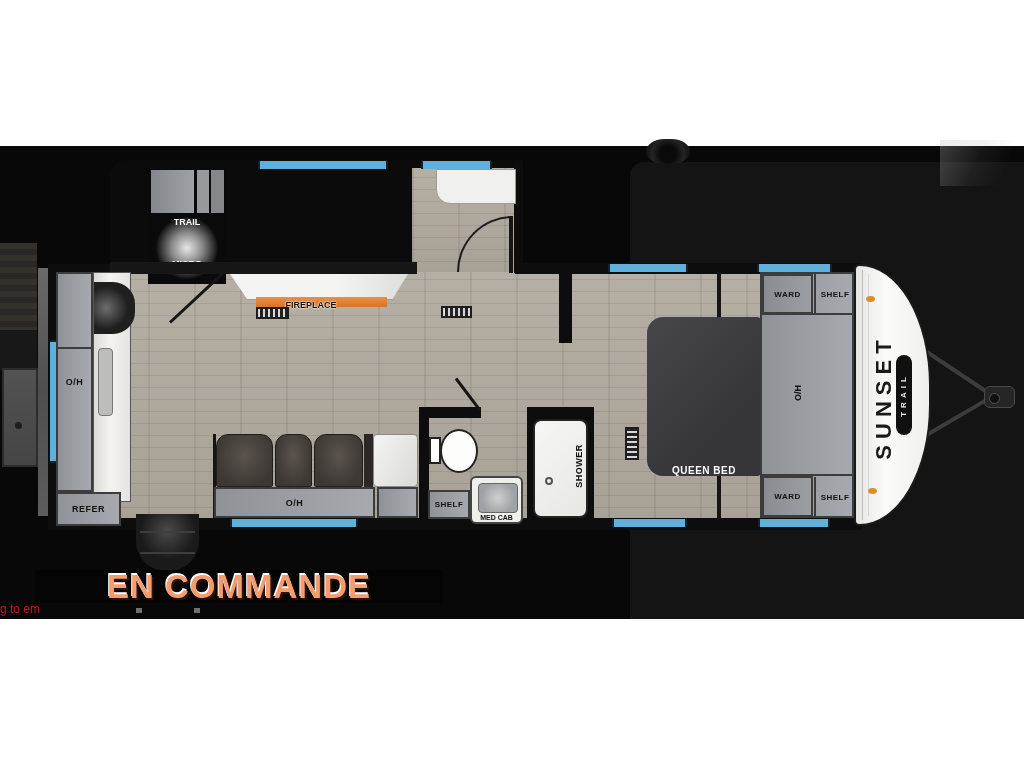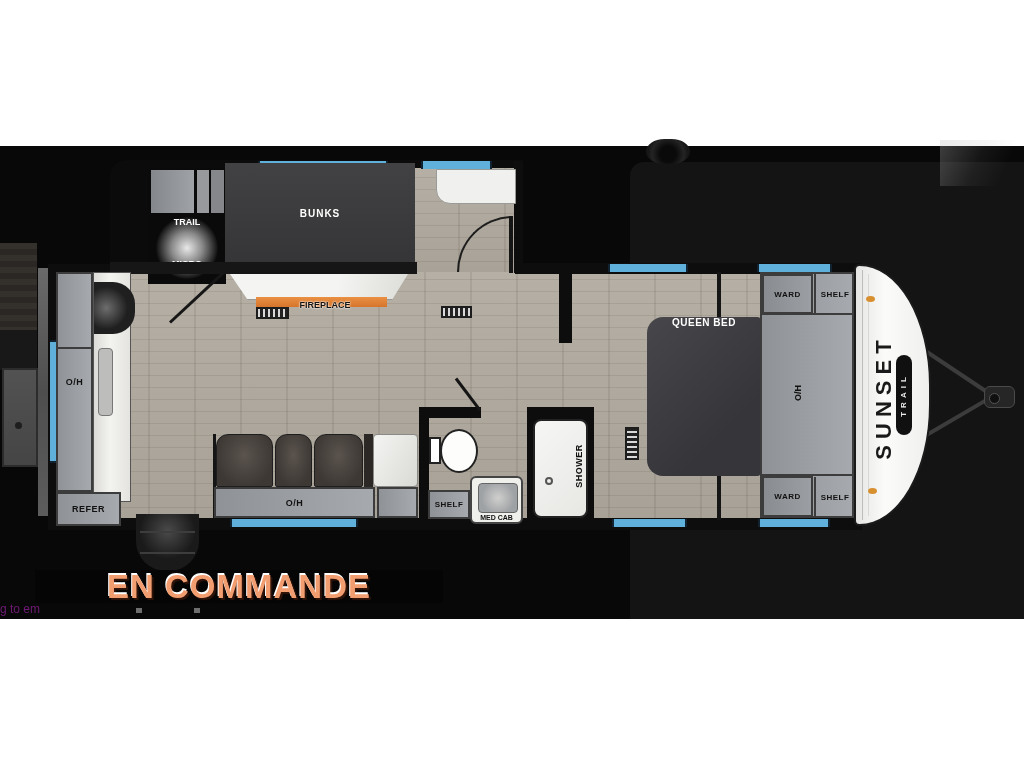--- a/index.html
+++ b/index.html
@@ -36,21 +36,21 @@
   .window{background:#5fb0da;border-left:2px solid #123;border-right:2px solid #123;box-sizing:border-box;}
   .vent{border:2px solid #1d1d1d;box-sizing:border-box;}
   .vent.h{background:repeating-linear-gradient(90deg,#d8d8d8 0 2px,#222 2px 5px);}
   .vent.v{background:repeating-linear-gradient(0deg,#d8d8d8 0 2px,#222 2px 5px);}
   .line{background:#151515;}
   .rot{transform:rotate(-90deg);transform-origin:center center;}
   
   .banner{left:35px;top:570px;width:408px;height:33px;background:#050505;display:flex;align-items:center;justify-content:center;}
   .banner span{font-size:33px;font-weight:bold;letter-spacing:1px;color:#f29d70;
                text-shadow:-1px -2px 0 #ffffff, 2px 2px 1px #30140a;white-space:nowrap;}
-  .partial{left:0px;top:602px;width:60px;height:16px;color:#701a75;font-size:12px;}
+  .partial{left:0px;top:602px;width:60px;height:16px;color:#b91c1c;font-size:12px;}
 </style>
 </head>
 <body>
 
 <div id="stage">
 
   <div class="abs band"></div>
   <div class="abs panel"></div>
   <div class="abs bgcircle"></div>
   <div class="abs streaks"></div>
@@ -84,29 +84,26 @@
 
   <div class="abs" style="left:148px;top:167px;width:78px;height:117px;background:#0a0a0a;">
     <div class="abs" style="left:3px;top:3px;width:43px;height:43px;background:linear-gradient(90deg,#84878b,#9fa2a6);"></div>
     <div class="abs" style="left:49px;top:3px;width:12px;height:43px;background:#97999d;"></div>
     <div class="abs" style="left:63px;top:3px;width:13px;height:43px;background:#85878b;"></div>
     <div class="abs" style="left:8px;top:50px;width:62px;height:62px;border-radius:50%;background:radial-gradient(circle,#e8e8e8 0%,#8a8a8a 35%,rgba(10,10,10,0) 72%);"></div>
     <div class="abs" style="left:0;top:50px;width:78px;text-align:center;color:#fff;font-size:9px;font-weight:bold;">TRAIL</div>
     <div class="abs" style="left:0;top:92px;width:78px;text-align:center;color:#fff;font-size:9px;font-weight:bold;">MICRO</div>
   </div>
 
-  <div class="abs" style="left:225px;top:163px;width:190px;height:101px;background:linear-gradient(180deg,#424244,#353537);display:flex;align-items:center;justify-content:center;">
-    <span style="color:#fff;font-size:10px;font-weight:bold;letter-spacing:1px;">BUNKS</span>
-  </div>
   <div class="abs" style="left:110px;top:262px;width:307px;height:12px;background:#161616;"></div>
 
   <div class="abs" style="left:230px;top:274px;width:178px;height:25px;background:linear-gradient(100deg,#f4f4f2 60%,#dcdcd8);clip-path:polygon(0 0,100% 0,91% 100%,10% 100%);border-bottom:1px solid #999;"></div>
 
   <div class="abs" style="left:256px;top:297px;width:131px;height:10px;background:linear-gradient(180deg,#ea9043,#d5752c);"></div>
-  <div class="abs" style="left:270px;top:300px;width:110px;text-align:center;font-size:9px;font-weight:bold;color:#141414;text-shadow:0 0 2px #fff,0 0 2px #fff;">FIREPLACE</div>
+  <div class="abs" style="left:256px;top:300px;width:110px;text-align:center;font-size:9px;font-weight:bold;color:#141414;text-shadow:0 0 2px #fff,0 0 2px #fff;">FIREPLACE</div>
   <div class="abs vent h" style="left:256px;top:307px;width:33px;height:12px;"></div>
   <div class="abs vent h" style="left:441px;top:306px;width:31px;height:12px;"></div>
 
   <div class="abs" style="left:436px;top:169px;width:80px;height:35px;background:#f0f0ee;border:1px solid #9a9a96;border-radius:0 0 0 14px;box-sizing:border-box;"></div>
   <div class="abs" style="left:457px;top:216px;width:56px;height:56px;border-top:2px solid #1d1d1d;border-left:2px solid #1d1d1d;border-radius:100% 0 0 0;box-sizing:border-box;"></div>
   <div class="abs line" style="left:509px;top:216px;width:4px;height:57px;"></div>
 
   <div class="abs" style="left:170px;top:321px;width:74px;height:3px;background:#161616;transform:rotate(-43deg);transform-origin:left center;"></div>
 
   <div class="abs" style="left:93px;top:272px;width:38px;height:230px;background:linear-gradient(90deg,#dcdbd7,#f3f3f0 45%,#e4e3df);border:1px solid #555;box-sizing:border-box;"></div>
@@ -156,21 +153,21 @@
       <div class="abs" style="left:10px;top:56px;width:8px;height:8px;border:2px solid #555;border-radius:50%;box-sizing:border-box;"></div>
       <div class="abs rot" style="left:14px;top:40px;width:60px;text-align:center;font-size:9px;font-weight:bold;color:#111;letter-spacing:.5px;">SHOWER</div>
     </div>
   </div>
 
   <div class="abs wall" style="left:559px;top:272px;width:13px;height:71px;"></div>
   <div class="abs line" style="left:717px;top:272px;width:4px;height:45px;"></div>
   <div class="abs line" style="left:717px;top:475px;width:4px;height:45px;"></div>
   <div class="abs vent v" style="left:625px;top:427px;width:14px;height:33px;"></div>
 
-  <div class="abs" style="left:647px;top:317px;width:114px;height:159px;border-radius:16px 4px 4px 16px;background:linear-gradient(135deg,#47474b,#35353a 70%);display:flex;align-items:flex-start;justify-content:center;">
+  <div class="abs" style="left:647px;top:317px;width:114px;height:159px;border-radius:16px 4px 4px 16px;background:linear-gradient(135deg,#47474b,#35353a 70%);display:flex;align-items:flex-end;justify-content:center;">
     <span style="color:#fff;font-size:10px;font-weight:bold;letter-spacing:.5px;">QUEEN BED</span>
   </div>
 
   <div class="abs cab" style="left:760px;top:272px;width:94px;height:246px;"></div>
   <div class="abs" style="left:760px;top:313px;width:94px;height:2px;background:#3c3c3c;"></div>
   <div class="abs" style="left:760px;top:474px;width:94px;height:2px;background:#3c3c3c;"></div>
   <div class="abs cab" style="left:762px;top:274px;width:51px;height:40px;background:linear-gradient(90deg,#898c90,#9b9ea2);">
     <span class="lbl" style="font-size:8px;">WARD</span>
   </div>
   <div class="abs" style="left:814px;top:274px;width:40px;height:40px;display:flex;align-items:center;justify-content:center;border-left:2px solid #3c3c3c;box-sizing:border-box;">

